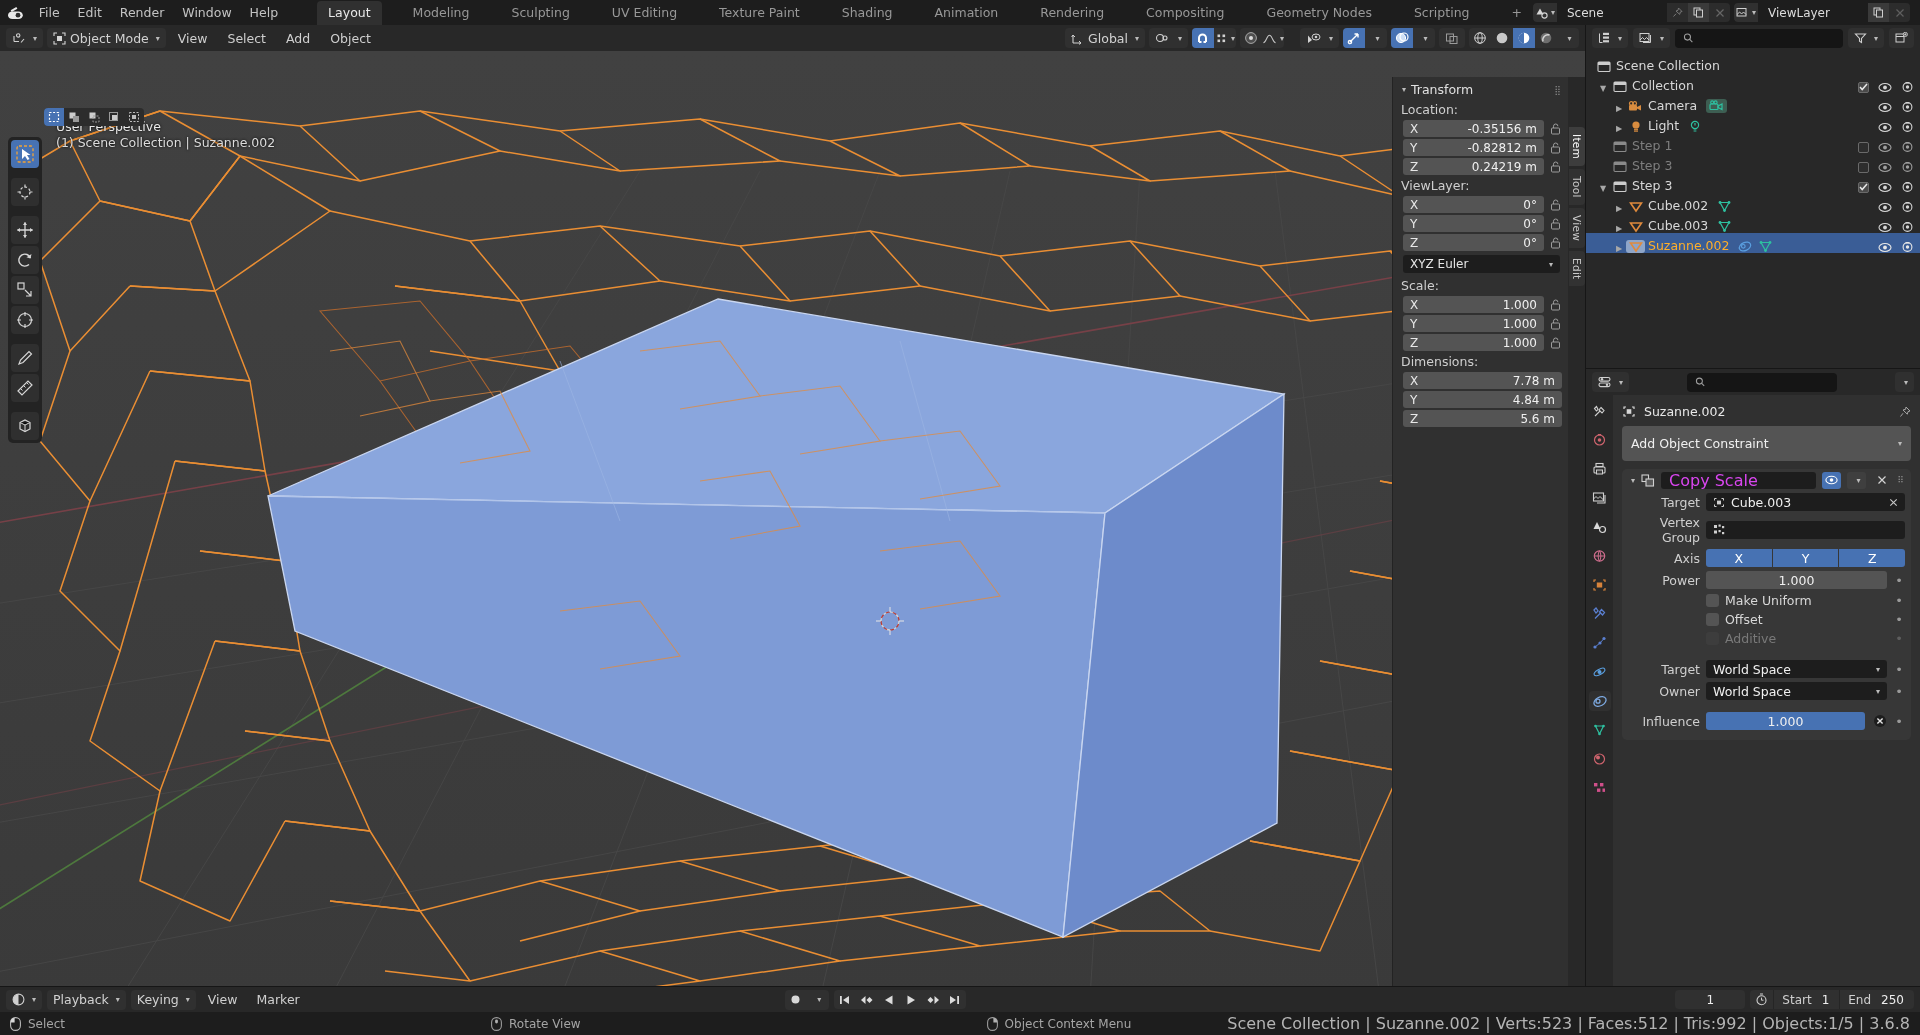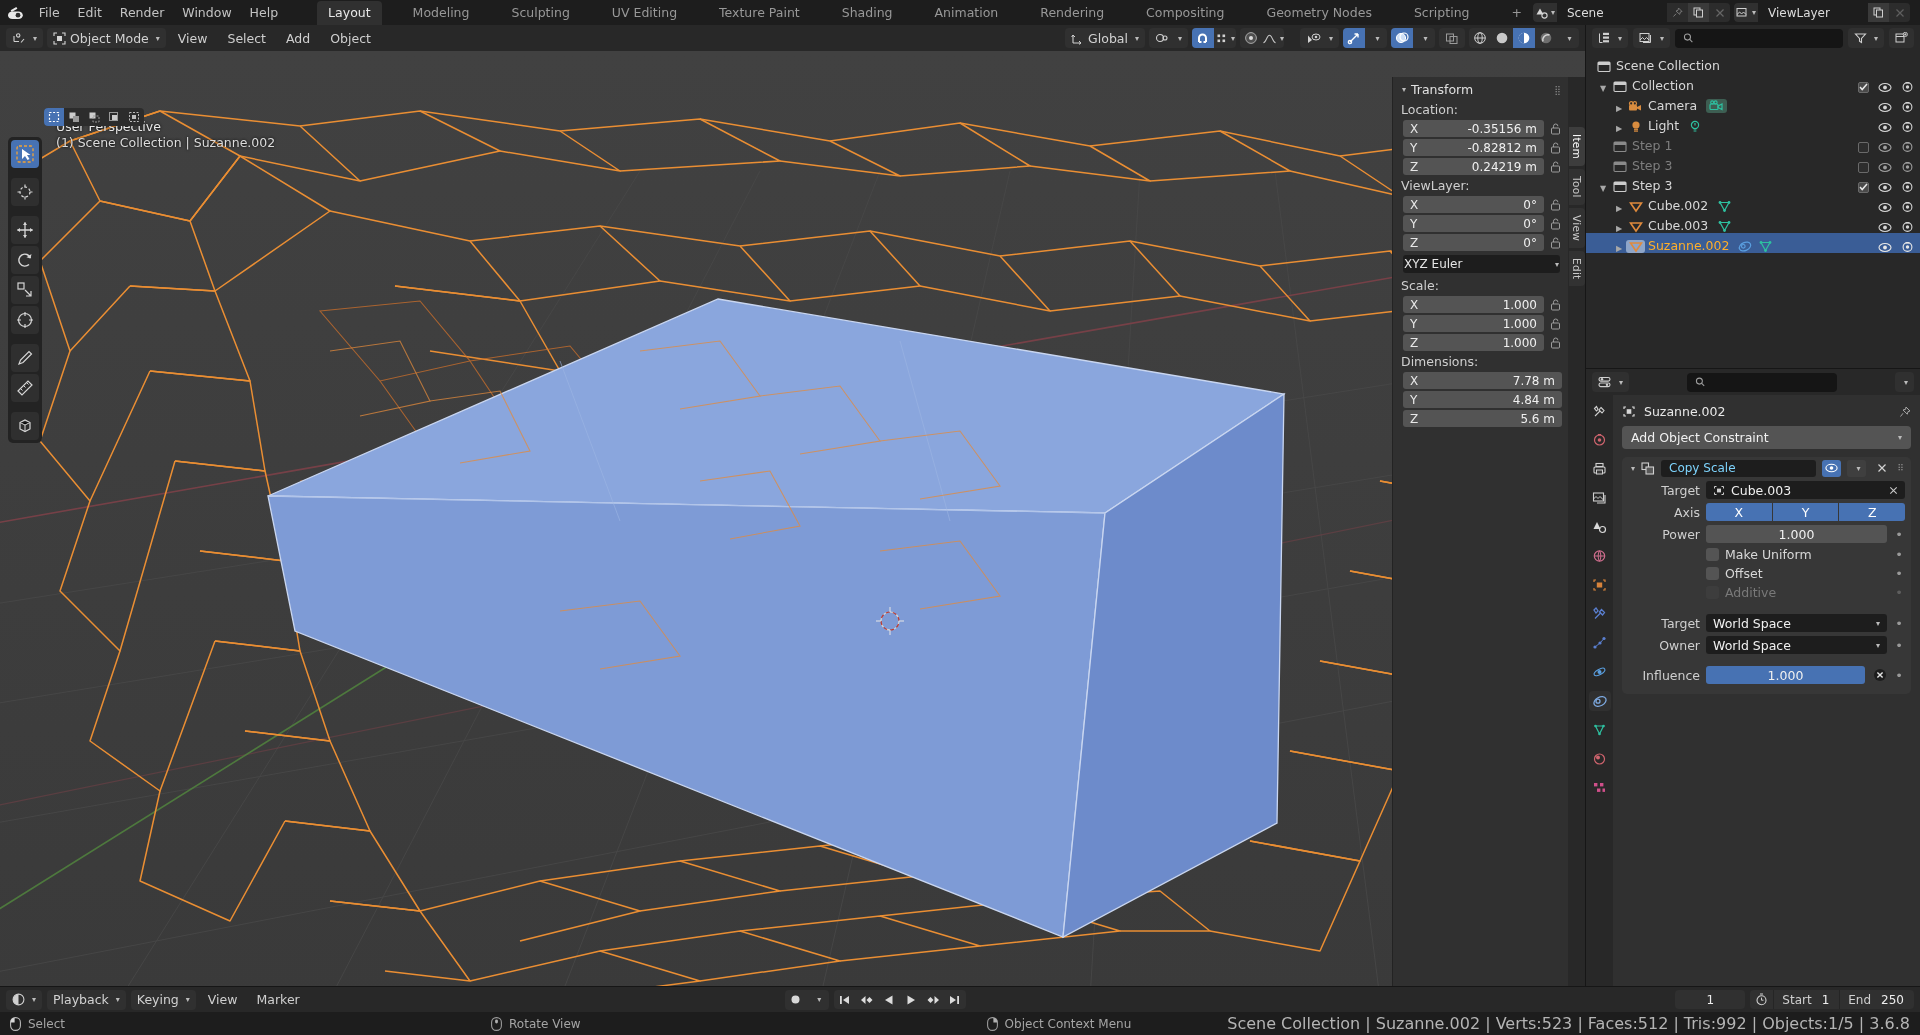--- a/index.html
+++ b/index.html
@@ -65,21 +65,21 @@
   .vtabs{width:17px;flex:0 0 17px;background:#282828;display:flex;flex-direction:column;align-items:center;padding-top:50px;gap:3px;}
   .vtab{writing-mode:vertical-rl;background:#323232;color:#c9c9c9;font-size:10.5px;padding:7px 2px;border-radius:0 4px 4px 0;letter-spacing:.3px;}
   .vtab.active{background:#3d3d3d;color:#fff;}
 
   .pnl-title{display:flex;align-items:center;gap:5px;padding:5px 6px 3px;font-size:12.5px;color:#e0e0e0;}
   .pnl-label{padding:2px 8px 2px 8px;font-size:12.5px;color:#cfcfcf;}
   .row{display:flex;align-items:center;gap:4px;padding:1px 6px 1px 10px;}
   .field{flex:1 1 auto;height:17px;background:#545454;border-radius:3px;display:flex;align-items:center;justify-content:space-between;padding:0 7px;font-size:12px;color:#f0f0f0;}
   .field .k{color:#e8e8e8;}
   .lockico{width:14px;height:16px;display:flex;align-items:center;justify-content:center;opacity:.75;}
-  .dropdown{margin:3px 8px 3px 10px;height:18px;background:#1d1d1d;border-radius:3px;display:flex;align-items:center;justify-content:space-between;padding:0 1px;font-size:12px;color:#e6e6e6;}
+  .dropdown{margin:3px 8px 3px 10px;height:18px;background:#1d1d1d;border-radius:3px;display:flex;align-items:center;justify-content:space-between;padding:0 7px;font-size:12px;color:#e6e6e6;}
   .dots{margin-left:auto;opacity:.45;letter-spacing:1px;font-size:9px;}
 
   
   .outliner{height:343px;flex:0 0 343px;background:#282828;display:flex;flex-direction:column;}
   .out-header{height:26px;background:#282828;display:flex;align-items:center;gap:5px;padding:0 6px;}
   .searchbox{flex:1 1 auto;height:19px;background:#151515;border-radius:4px;display:flex;align-items:center;padding:0 8px;gap:6px;}
   .searchbox input{background:transparent;border:0;outline:0;color:#ddd;font-size:12px;width:100%;font-family:inherit;}
   .out-body{flex:1 1 auto;background:#282828;overflow:hidden;position:relative;padding-top:2px;}
   .orow{height:20px;display:flex;align-items:flex-end;padding-right:6px;font-size:12.5px;color:#d8d8d8;position:relative;}
   .orow.selected{background:#3a5d96;}
@@ -95,24 +95,24 @@
 
   
   .props{flex:1 1 auto;display:flex;flex-direction:column;background:#303030;min-height:0;border-top:1px solid #161616;}
   .props-header{height:26px;background:#282828;display:flex;align-items:center;gap:5px;padding:0 6px;}
   .props-main{flex:1 1 auto;display:flex;min-height:0;}
   .props-tabs{width:27px;flex:0 0 27px;background:#282828;display:flex;flex-direction:column;align-items:center;padding-top:6px;gap:9px;}
   .ptab{width:22px;height:20px;display:flex;align-items:center;justify-content:center;border-radius:4px;}
   .ptab.active{background:#303030;}
   .props-content{flex:1 1 auto;background:#303030;padding:4px 0 0 0;overflow:hidden;}
   .obj-row{display:flex;align-items:center;gap:8px;padding:5px 9px 7px;font-size:12.5px;color:#e9e9e9;}
-  .add-constraint{margin:0 9px 8px;height:23px;background:#545454;border-radius:4px;display:flex;align-items:center;justify-content:space-between;padding:0 9px;font-size:12.5px;color:#f0f0f0;}
+  .add-constraint{margin:0 9px 8px;height:35px;background:#545454;border-radius:4px;display:flex;align-items:center;justify-content:space-between;padding:0 9px;font-size:12.5px;color:#f0f0f0;}
   .cpanel{margin:0 9px;background:#373737;border-radius:5px;padding:0 0 8px;}
   .cpanel-head{display:flex;align-items:center;gap:6px;height:22px;padding:0 6px;}
-  .cname{flex:1 1 auto;height:17px;background:#1d1d1d;border-radius:3px;display:flex;align-items:center;padding:0 8px;font-size:12px;color:#7dd3fc;}
+  .cname{flex:1 1 auto;height:17px;background:#1d1d1d;border-radius:3px;display:flex;align-items:center;padding:0 8px;font-size:16px;color:#d946ef;}
   .smallbtn{width:19px;height:17px;display:flex;align-items:center;justify-content:center;border-radius:3px;background:#3f3f3f;}
   .smallbtn.blue{background:#4772b3;}
   .prow{display:flex;align-items:center;gap:6px;padding:2px 6px 2px 6px;}
   .plabel{width:72px;text-align:right;font-size:12.5px;color:#cfcfcf;flex:0 0 72px;}
   .pfield{flex:1 1 auto;height:18px;background:#1d1d1d;border-radius:3px;display:flex;align-items:center;gap:6px;padding:0 7px;font-size:12.5px;color:#f0f0f0;}
   .pfield.grey{background:#545454;justify-content:center;}
   .pfield.blue{background:#4772b3;justify-content:center;}
   .axisgrp{flex:1 1 auto;display:flex;gap:1px;}
   .axisbtn{flex:1 1 0;height:18px;background:#4772b3;display:flex;align-items:center;justify-content:center;font-size:12.5px;color:#fff;}
   .axisbtn:first-child{border-radius:3px 0 0 3px;}
@@ -1360,20 +1360,38 @@
                   </span>
                   <span>Cube.003</span>
                   <span style="margin-left:auto">
                     <svg width="9" height="9" viewBox="0 0 9 9">
                         <path d="M1.3 1.3 7.7 7.7M7.7 1.3 1.3 7.7" stroke="#c8c8c8" stroke-width="1.1"></path>
                       </svg>
                   </span>
                 </div>
               </div>
 
+              <div class="prow">
+                <div class="plabel">Vertex Group</div>
+                <div class="pfield">
+                  <span>
+                    <svg width="13" height="12" viewBox="0 0 13 12">
+                        <g fill="#cfcfcf">
+                          <rect x="1" y="1" width="3" height="3"></rect>
+                          <rect x="5.5" y="0.5" width="2.2" height="2.2"></rect>
+                          <rect x="9" y="2" width="2.2" height="2.2"></rect>
+                          <rect x="1" y="6.5" width="3" height="3"></rect>
+                          <rect x="5.5" y="6" width="2.2" height="2.2"></rect>
+                          <rect x="9" y="8" width="2.2" height="2.2"></rect>
+                        </g>
+                      </svg>
+                  </span>
+                  <span></span>
+                </div>
+              </div>
 
               <div class="prow">
                 <div class="plabel">Axis</div>
                 <div class="axisgrp">
                   <div class="axisbtn">X</div>
                   <div class="axisbtn">Y</div>
                   <div class="axisbtn">Z</div>
                 </div>
               </div>
 

